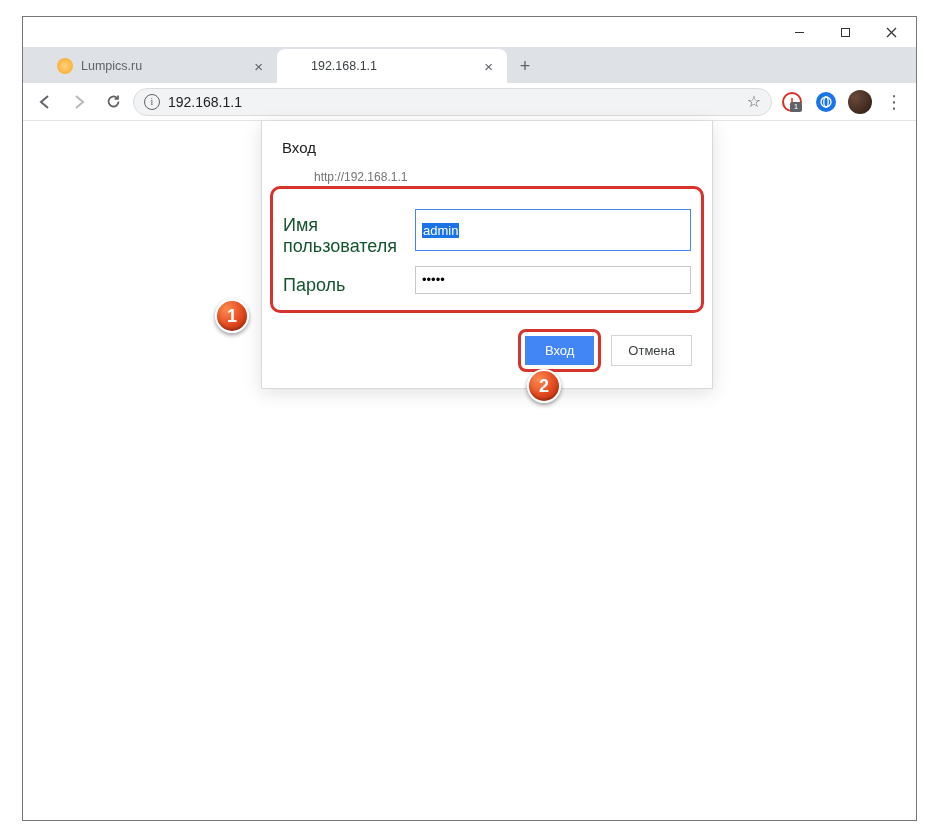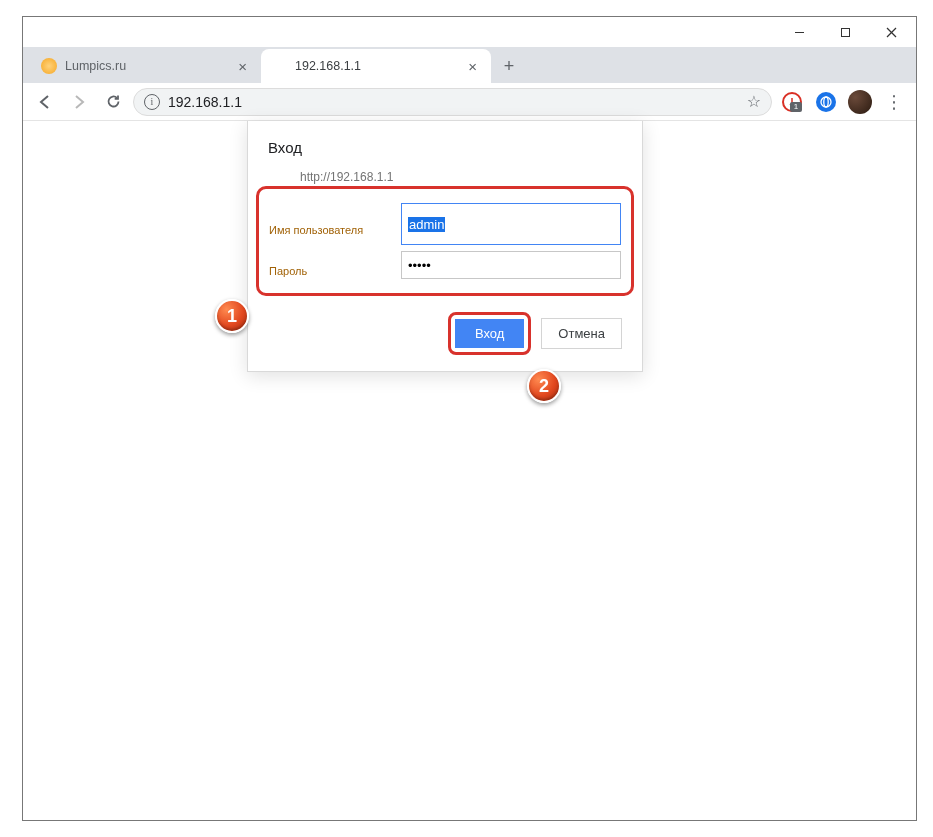--- a/index.html
+++ b/index.html
@@ -31,21 +31,21 @@
     color: #444; font-size: 11px;
   }
   .winbtn svg { display: block; }
 
   
   .tabrow {
     height: 36px;
     background: #dee1e6;
     display: flex;
     align-items: flex-end;
-    padding-left: 8px;
+    padding-left: 24px;
     position: relative;
   }
   .tab {
     display: flex;
     align-items: center;
     height: 34px;
     min-width: 230px;
     padding: 0 10px;
     font-size: 12.5px;
     color: #5f6368;
@@ -127,22 +127,22 @@
   
   .viewport {
     position: absolute;
     top: 104px; bottom: 0; left: 0; right: 0;
     background: #fff;
   }
 
   
   .dialog {
     position: absolute;
-    top: 0; left: 224px;
-    width: 396px;
+    top: 0; left: 238px;
+    width: 452px;
     background: #fff;
     border: 1px solid #d9d9d9;
     border-top: none;
     box-shadow: 0 4px 18px rgba(0,0,0,0.12);
     padding: 18px 20px 16px 20px;
     font-size: 13px;
     color: #333;
   }
   .dialog h3 {
     font-size: 15px; font-weight: 400; color: #202124; margin-bottom: 14px;
@@ -155,21 +155,21 @@
     border: 3px solid #d8322c;
     border-radius: 10px;
     padding: 8px 10px 8px 10px;
     margin: 0 -12px 16px -12px;
   }
   .field-row {
     display: flex; align-items: center; gap: 10px;
     margin: 6px 0;
   }
   .field-row label {
-    width: 122px; font-size: 11px; color: #a16207; margin-top: 12px;
+    width: 122px; font-size: 18px; color: #14532d; margin-top: 12px;
   }
   .field-row input {
     flex: 1; height: 28px;
     border: 1px solid #c7c7c7;
     font-size: 13px; padding: 0 6px;
     outline: none;
     font-family: inherit;
   }
   .sel-text {
     background: #1a73e8; color: #fff; padding: 0 1px;

